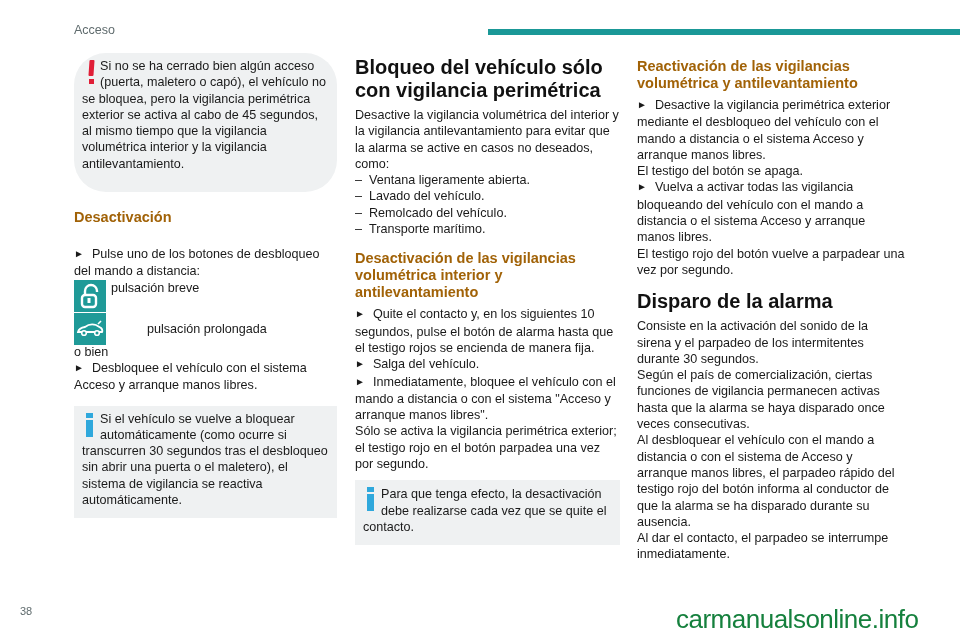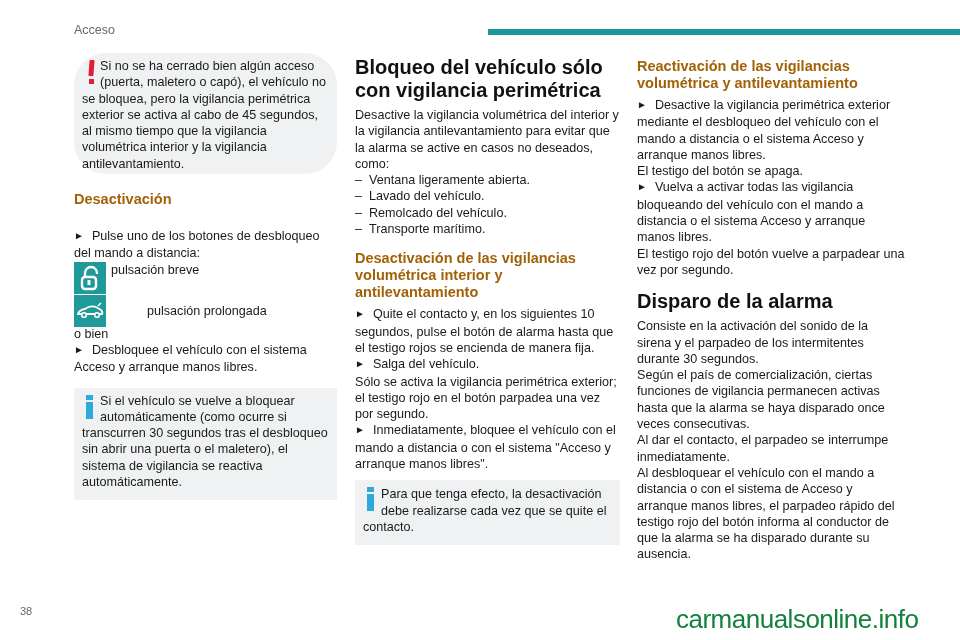--- a/index.html
+++ b/index.html
@@ -43,21 +43,21 @@
   .page-number { position: absolute; left: 20px; top: 605px; font-size: 11px; color: #5f6b6d; }
   .watermark { position: absolute; left: 676px; top: 604px; font-size: 26px; color: #15803d; letter-spacing: -0.5px; }
 </style>
 </head>
 <body>
 
 <div class="header-title">Acceso</div>
 <div class="header-rule"></div>
 
 <div class="col col-1">
-  <div class="note-box" style="padding-top:5px; padding-bottom:2px;border-radius:32px;">
+  <div class="note-box" style="padding-top:5px; padding-bottom:20px;border-radius:32px;">
     <span class="note-icon-warn">
         <span class="bar"></span>
         <span class="dot"></span>
       </span>
     <p>
         <span class="indent">Si no se ha cerrado bien algún acceso</span>
       </p>
     <p>
         <span class="indent">(puerta, maletero o capó), el vehículo no</span>
       </p>
@@ -125,22 +125,22 @@
       <li>Remolcado del vehículo.</li>
       <li>Transporte marítimo.</li>
     </ul>
   </div>
 
   <div style="height:13px;"></div>
   <h3 class="sub-title" style="width:240px;">Desactivación de las vigilancias volumétrica interior y antilevantamiento</h3>
   <div class="body-text" style="margin-top:5px;">
     <p><span class="tri">►</span><span>Quite el contacto y, en los siguientes 10 segundos, pulse el botón de alarma hasta que el testigo rojos se encienda de manera fija.</span></p>
     <p><span class="tri">►</span><span>Salga del vehículo.</span></p>
+    <p><span class="tri">►</span><span>Inmediatamente, bloquee el vehículo con el mando a distancia o con el sistema "Acceso y arranque manos libres".</span></p>
     <p>Sólo se activa la vigilancia perimétrica exterior; el testigo rojo en el botón parpadea una vez por segundo.</p>
-    <p><span class="tri">►</span><span>Inmediatamente, bloquee el vehículo con el mando a distancia o con el sistema "Acceso y arranque manos libres".</span></p>
   </div>
 
   <div style="height:8px;"></div>
   <div class="note-box" style="padding-top:6px; padding-bottom:10px;">
     <span class="note-icon-info">
         <span class="dot"></span>
         <span class="bar"></span>
       </span>
     <p>
         <span class="indent">Para que tenga efecto, la desactivación</span>
@@ -159,19 +159,19 @@
     <p>El testigo del botón se apaga.</p>
     <p><span class="tri">►</span><span>Vuelva a activar todas las vigilancia bloqueando del vehículo con el mando a distancia o el sistema Acceso y arranque manos libres.</span></p>
     <p>El testigo rojo del botón vuelve a parpadear una vez por segundo.</p>
   </div>
 
   <div style="height:12px;"></div>
   <h2 class="section-title">Disparo de la alarma</h2>
   <div class="body-text" style="margin-top:5px;">
     <p>Consiste en la activación del sonido de la sirena y el parpadeo de los intermitentes durante 30 segundos.</p>
     <p>Según el país de comercialización, ciertas funciones de vigilancia permanecen activas hasta que la alarma se haya disparado once veces consecutivas.</p>
+    <p>Al desbloquear el vehículo con el mando a distancia o con el sistema de Acceso y arranque manos libres, el parpadeo rápido del testigo rojo del botón informa al conductor de que la alarma se ha disparado durante su ausencia.</p>
     <p>Al dar el contacto, el parpadeo se interrumpe inmediatamente.</p>
-    <p>Al desbloquear el vehículo con el mando a distancia o con el sistema de Acceso y arranque manos libres, el parpadeo rápido del testigo rojo del botón informa al conductor de que la alarma se ha disparado durante su ausencia.</p>
   </div>
 </div>
 
 <div class="page-number">38</div>
 <div class="watermark">carmanualsonline.info</div>
 
 </body></html>

